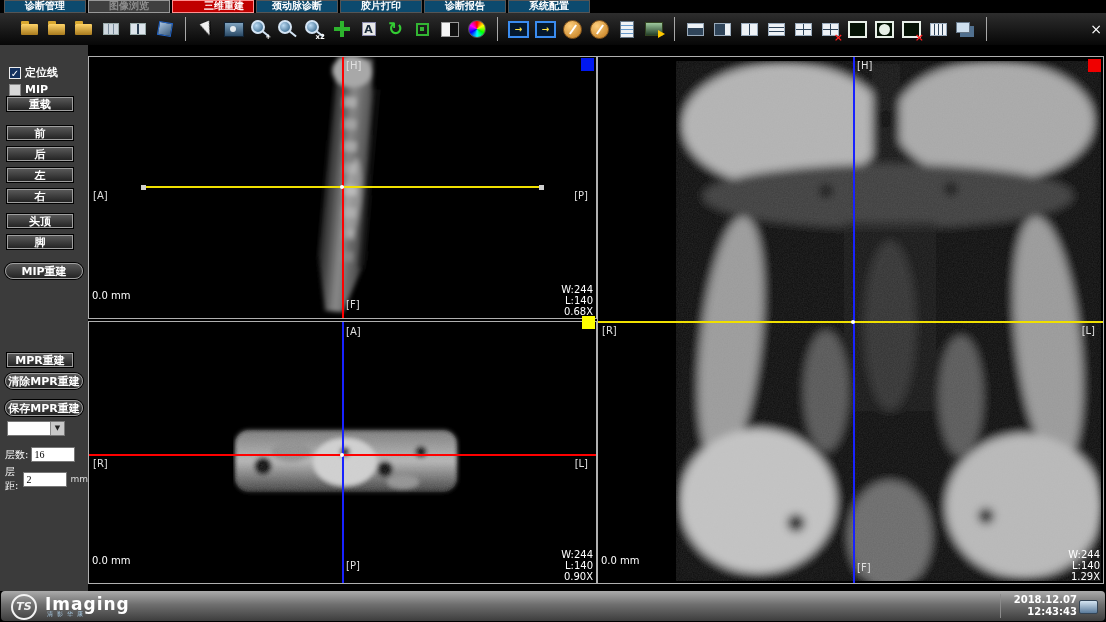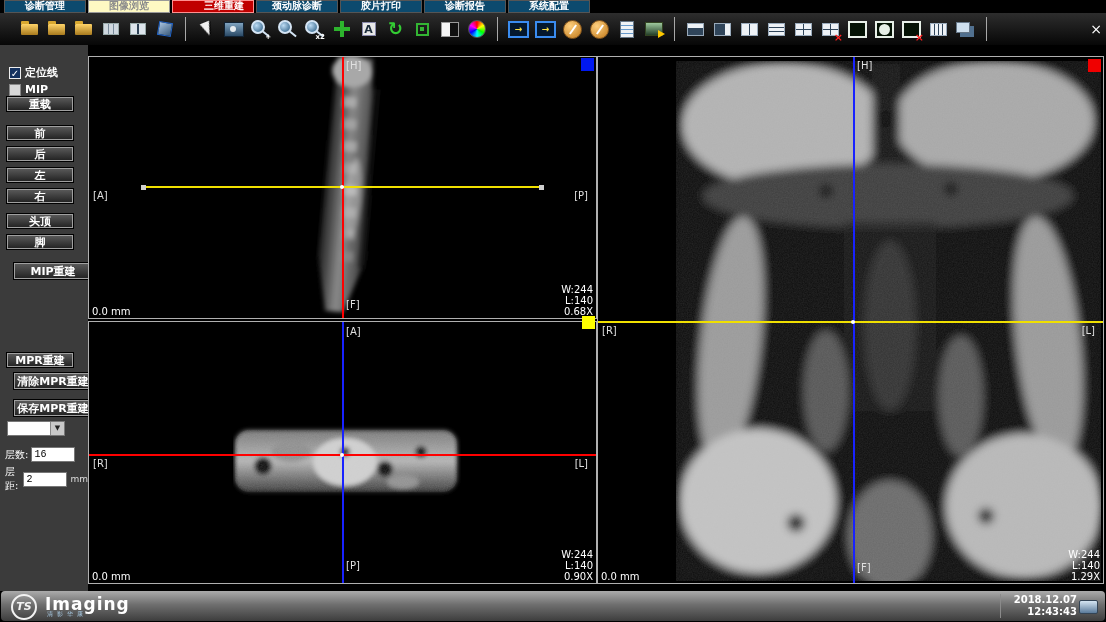--- a/index.html
+++ b/index.html
@@ -5,21 +5,21 @@
   html,body{margin:0;padding:0;background:#222;}
   .screen{position:relative;width:1106px;height:622px;background:#000;overflow:hidden;
           font-family:"DejaVu Sans","Liberation Sans",sans-serif;}
 
   
   .menubar{position:absolute;left:0;top:0;width:100%;height:13px;background:#000;
            display:flex;align-items:stretch;padding-left:4px;box-sizing:border-box;}
   .tab{min-width:62px;padding:0 10px;font-size:10px;font-weight:bold;color:#fff;
        line-height:12px;text-align:center;background:#0c4a6e;
        box-shadow:inset 0 0 0 1px #555, inset 0 1px 0 #888;margin-right:2px;cursor:default;}
-  .tab-dim{background:#fef9c3;color:#8d8d8d;box-shadow:inset 0 0 0 1px #999;}
+  .tab-dim{background:#404040;color:#8d8d8d;box-shadow:inset 0 0 0 1px #999;}
   .tab-active{background:#c00000;color:#fff;box-shadow:inset 0 0 0 1px #ff9090;text-align:right;}
 
   
   .toolbar{position:absolute;left:0;top:13px;width:100%;height:32px;
            background:linear-gradient(#2d2d2d,#070707);display:flex;align-items:center;
            padding-left:16px;box-sizing:border-box;}
   .tb{width:25px;height:25px;display:inline-flex;align-items:center;justify-content:center;
       position:relative;margin:0 1px;cursor:pointer;}
   .sep{width:1px;height:24px;background:#a8a8a8;margin:0 7px;}
   .tb i{font-style:normal;display:block;}
@@ -93,38 +93,38 @@
   .sidebar{position:absolute;left:0;top:45px;width:88px;height:546px;background:#3b3b3b;}
   .sb-check{position:absolute;left:9px;display:flex;align-items:center;gap:4px;color:#fff;
             font-size:11px;font-weight:bold;cursor:pointer;}
   .cbox{width:12px;height:12px;border:1px solid #eee;background:#15325f;color:#fff;font-size:10px;
             line-height:12px;text-align:center;box-sizing:border-box;}
   .cbox.un{background:#d8d8d8;border-color:#888;}
   .sb-btn{position:absolute;left:7px;width:66px;height:14px;cursor:pointer;
             background:linear-gradient(#585858,#242424);border:1px solid #a0a0a0;
             box-shadow:0 0 0 1px #000;color:#fff;font-size:11px;font-weight:bold;text-align:center;
             line-height:14px;box-sizing:border-box;}
-  .sb-btn.w{left:14px;width:78px;height:16px;line-height:15px;}
+  .sb-btn.w{left:5px;width:78px;height:16px;line-height:15px;border-radius:8px;}
   .sb-select{position:absolute;left:7px;top:376px;width:58px;height:15px;background:#fff;
             border:1px solid #777;box-sizing:border-box;cursor:pointer;}
   .sb-select .btn{position:absolute;right:0;top:0;width:13px;height:13px;background:#c8c8c8;
             border-left:1px solid #888;font-size:7px;line-height:13px;text-align:center;color:#222;}
   .sb-field{position:absolute;left:5px;color:#fff;font-size:10px;display:flex;align-items:center;gap:3px;}
   .sb-field input{width:38px;height:13px;border:1px solid #777;font-size:10px;padding:0 2px;
-            font-family:Liberation Mono, monospace;}
+            font-family:Liberation Serif, serif;}
   .unit{font-size:9px;color:#ddd;}
 
   
   .viewport{position:absolute;background:#000;border:1px solid #b0b0b0;box-sizing:border-box;
             overflow:visible;}
   .vp-sag{left:88px;top:56px;width:509px;height:263px;}
   .vp-ax{left:88px;top:321px;width:509px;height:263px;}
   .vp-cor{left:597px;top:56px;width:507px;height:528px;}
   .olabel{position:absolute;color:#e0e0e0;font-size:10px;z-index:6;}
-  .mmlabel{position:absolute;left:3px;bottom:1px;color:#fff;font-size:10px;z-index:6;}
+  .mmlabel{position:absolute;left:3px;bottom:17px;color:#fff;font-size:10px;z-index:6;}
   .wlblock{position:absolute;right:3px;bottom:1px;color:#fff;font-size:10px;line-height:11px;
            text-align:right;z-index:6;}
   .corner{position:absolute;width:13px;height:13px;z-index:7;}
   .line{position:absolute;z-index:5;}
   .lv{width:2px;top:0;bottom:0;}
   .lh{height:2px;}
   .handle{position:absolute;width:5px;height:5px;background:#cfcfcf;z-index:6;}
   .xdot{position:absolute;width:4px;height:4px;border-radius:50%;background:#fff;z-index:7;}
   .mri{position:absolute;z-index:1;}
 

